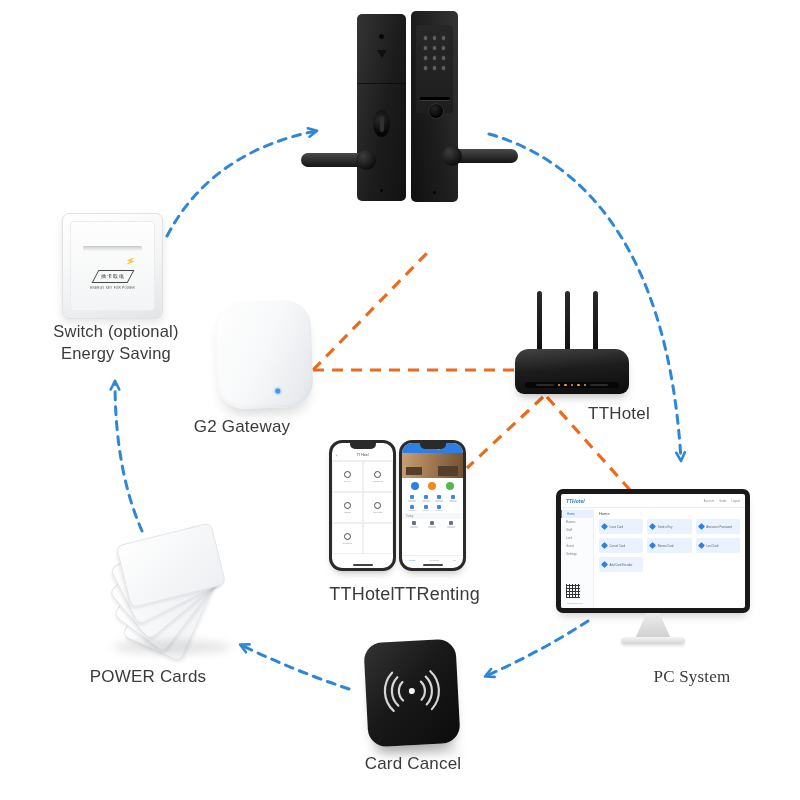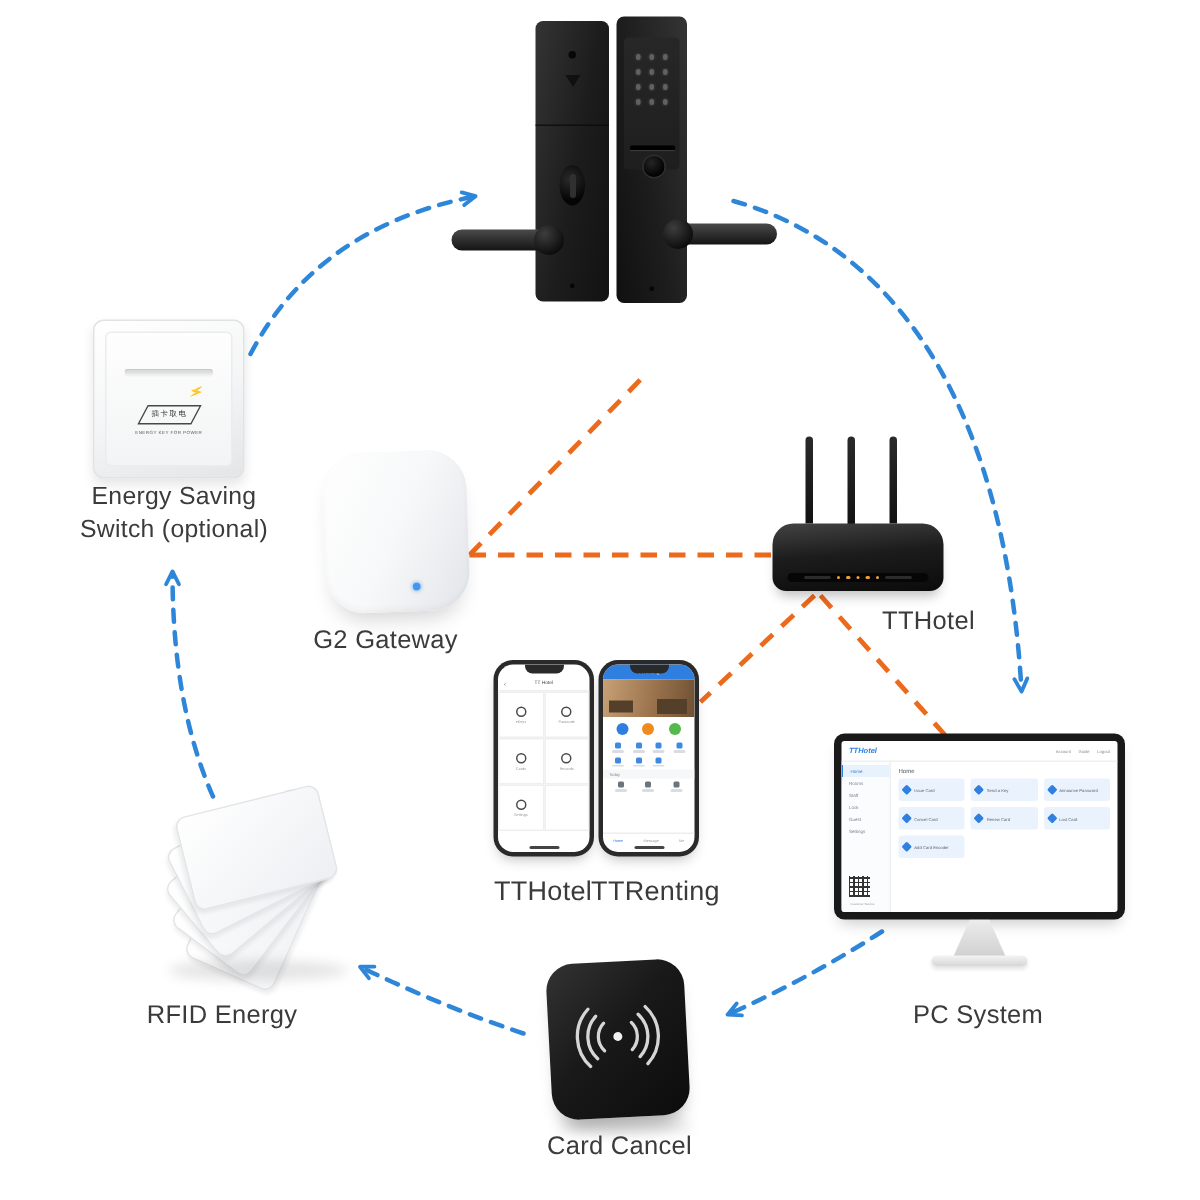--- a/index.html
+++ b/index.html
@@ -218,28 +218,28 @@
     <div class="face">
       <span class="slot"></span>
       <div class="art">
         <span class="bolt">⚡</span>
         <span class="para"><span>插卡取电</span></span>
         <div class="en">ENERGY KEY FOR POWER</div>
       </div>
     </div>
   </div>
   <div class="lbl" style="left:116px;top:320px;font-size:16.5px;line-height:22px;">
+    <div>Switch (optional)</div>
     <div>Energy Saving</div>
-    <div>Switch (optional)</div>
   </div>
 
   <div class="abs gateway">
     <span class="led"></span>
   </div>
-  <div class="lbl" style="left:257px;top:417px;">G2 Gateway</div>
+  <div class="lbl" style="left:242px;top:417px;">G2 Gateway</div>
 
   <div class="abs router">
     <span class="antenna" style="left:24px;height:58px;"></span>
     <span class="antenna" style="left:52px;height:62px;"></span>
     <span class="antenna" style="left:80px;height:58px;"></span>
     <div class="body">
       <div class="strip">
         <span class="bar"></span>
           <i></i>
           <i></i>
@@ -408,21 +408,21 @@
                 <span class="dia"></span>
               <span class="t">Add Card Encoder</span>
               </div>
           </div>
         </div>
       </div>
     </div>
   </div>
   <div class="abs pc-stand"></div>
   <div class="abs pc-base"></div>
-  <div class="lbl" style="left:652px;top:667px;">PC System</div>
+  <div class="lbl" style="left:692px;top:667px;font-family:Liberation Serif, serif;">PC System</div>
 
   <div class="abs encoder">
     <svg width="92" height="104" viewBox="0 0 92 104">
       <g fill="none" stroke="#e6e6e6" stroke-width="2.2" stroke-linecap="round" opacity="0.92">
         <circle cx="46" cy="50" r="13" stroke-dasharray="20.4 20.4" stroke-dashoffset="10.2"></circle>
         <circle cx="46" cy="50" r="20" stroke-dasharray="31.4 31.4" stroke-dashoffset="15.7"></circle>
         <circle cx="46" cy="50" r="27" stroke-dasharray="42.4 42.4" stroke-dashoffset="21.2"></circle>
       </g>
       <circle cx="46" cy="50" r="3" fill="#f2f2f2"></circle>
     </svg>
@@ -431,15 +431,15 @@
   <div class="lbl" style="left:413px;top:754px;">Card Cancel</div>
 
   <div class="abs rfid">
     <div class="soft-shadow" style="left:20px;top:128px;width:120px;height:14px;"></div>
     <div class="card" style="transform:rotate(-66deg);"></div>
     <div class="card" style="transform:rotate(-53deg);"></div>
     <div class="card" style="transform:rotate(-40deg);"></div>
     <div class="card" style="transform:rotate(-27deg);"></div>
     <div class="card" style="transform:rotate(-14deg);"></div>
   </div>
-  <div class="lbl" style="left:148px;top:667px;">RFID Energy</div>
+  <div class="lbl" style="left:148px;top:667px;">POWER Cards</div>
 
 </div>
 
 </body></html>

